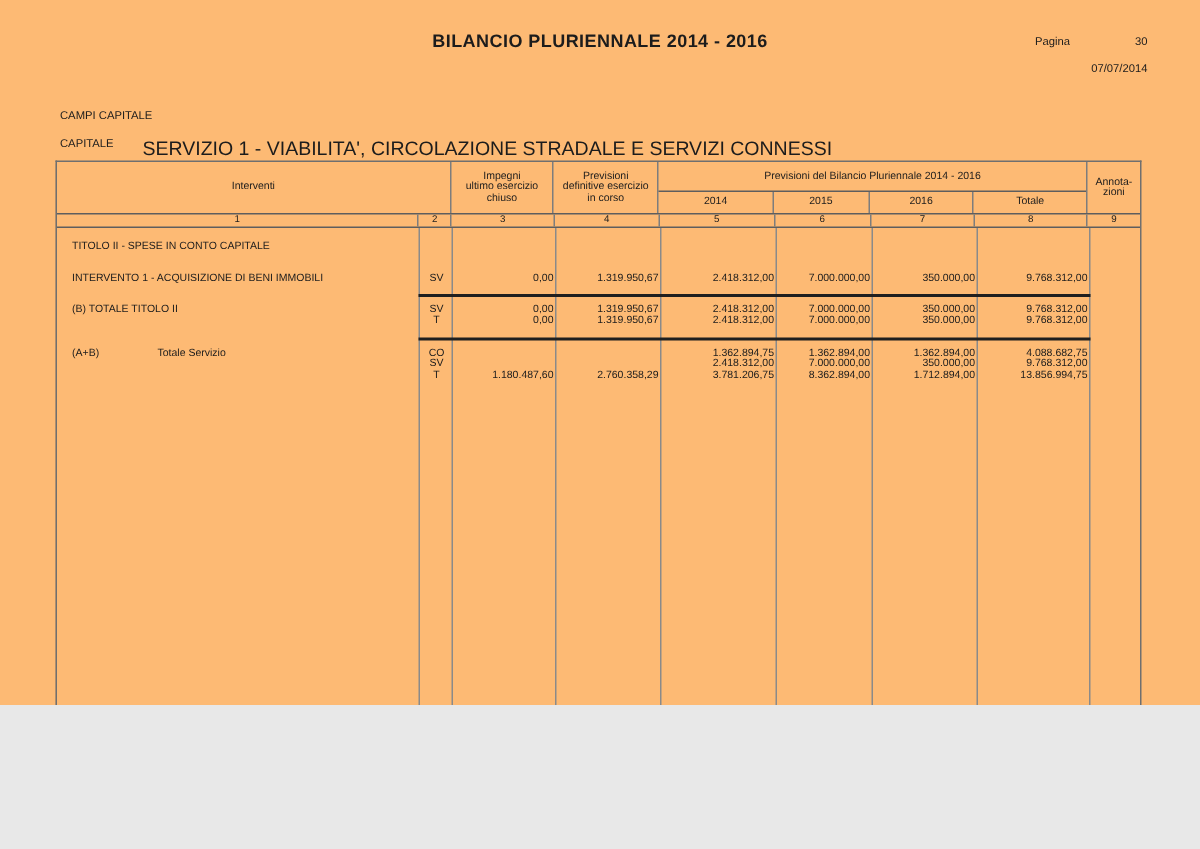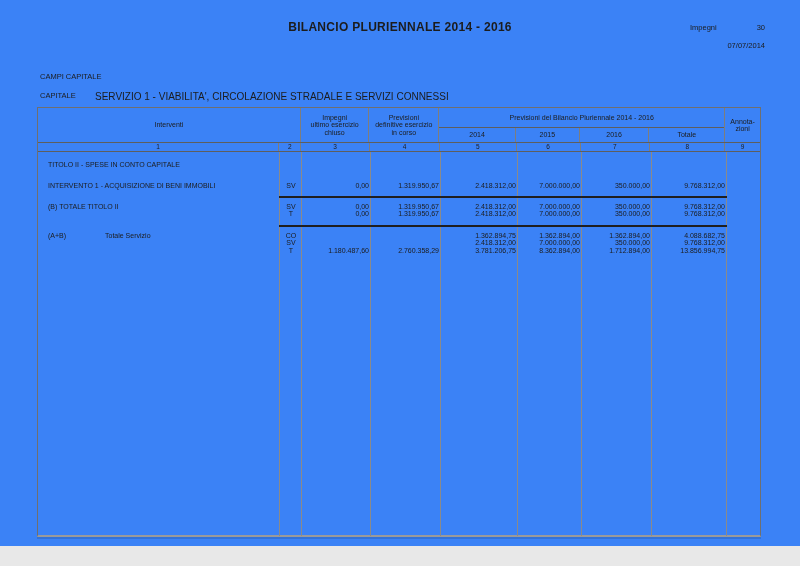--- a/index.html
+++ b/index.html
@@ -1,31 +1,31 @@
 <!DOCTYPE html>
 <html><head>
 <meta charset="utf-8">
 <style>
   * { margin:0; padding:0; box-sizing:border-box; }
   html,body { background:#e8e8e8; }
   .page {
-    position:relative; width:800px; height:546px; background:#3b82f6;
+    position:relative; width:800px; height:470px; background:#fdba74;
     font-family:"Liberation Sans", sans-serif; color:#1c1c1c; overflow:hidden;text-decoration:underline;
   }
   .abs { position:absolute; }
   .title {
     top:20px; left:0; width:800px; text-align:center;
     font-size:12px; font-weight:bold; letter-spacing:.3px;
   }
   .pagina-label { top:23px; left:690px; font-size:7.5px; }
   .pagina-num  { top:23px; left:690px; width:75px; text-align:right; font-size:7.5px; }
   .print-date  { top:41px; left:665px; width:100px; text-align:right; font-size:7.5px; }
   .entity      { top:72px; left:40px; font-size:7.5px; }
   .svc-label   { top:91px; left:40px; font-size:7.5px; }
-  .svc-value   { top:91px; left:95px; font-size:10px; }
+  .svc-value   { top:91px; left:95px; font-size:13px; }
 
   
   .btable {
     position:absolute; left:37px; top:107px; width:724px; height:430px;
     border:1px solid #6f6f6f; border-bottom:2px solid #9a9a9a;
     box-shadow:0 2px 0 rgba(0,0,0,.12);
     font-size:7px; line-height:7.5px;
   }
   .thead { display:flex; height:35px; border-bottom:1px solid #5e5e5e; }
   .th { display:flex; align-items:center; justify-content:center; text-align:center; }
@@ -61,21 +61,21 @@
   .num { text-align:right; padding-right:2px; white-space:nowrap; }
   .code-pre { display:inline-block; width:57px; }
   .sep { position:absolute; left:241px; width:448px; height:2px; background:#1f1f1f; }
 </style>
 </head>
 <body>
 
 <div class="page">
 
   <div class="abs title">BILANCIO PLURIENNALE 2014 - 2016</div>
-  <div class="abs pagina-label">Impegni</div>
+  <div class="abs pagina-label">Pagina</div>
   <div class="abs pagina-num">30</div>
   <div class="abs print-date">07/07/2014</div>
 
   <div class="abs entity">CAMPI CAPITALE</div>
   <div class="abs svc-label">CAPITALE</div>
   <div class="abs svc-value">SERVIZIO 1 - VIABILITA', CIRCOLAZIONE STRADALE E SERVIZI CONNESSI</div>
 
   <div class="btable">
 
     <div class="thead">

